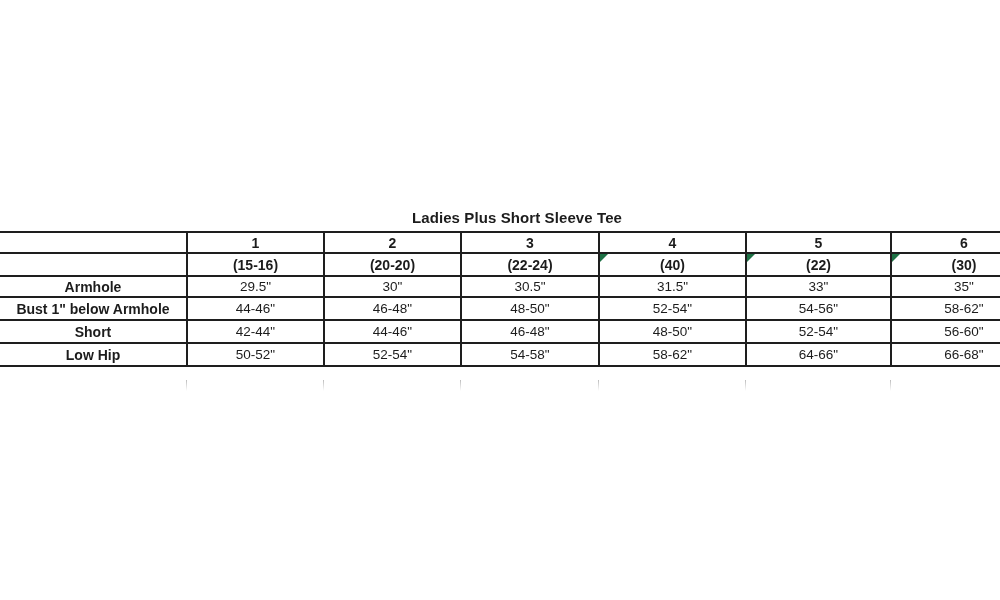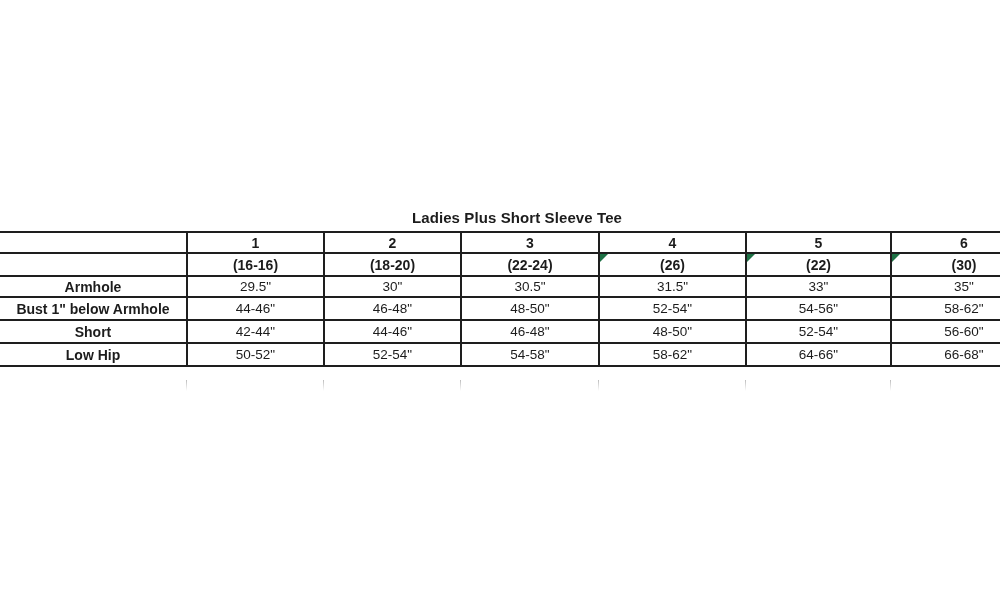--- a/index.html
+++ b/index.html
@@ -97,24 +97,24 @@
         <td class="bold">1</td>
         <td class="bold">2</td>
         <td class="bold">3</td>
         <td class="bold">4</td>
         <td class="bold">5</td>
         <td class="bold">6</td>
       </tr>
 
       <tr class="r-range">
         <td class="bold"></td>
-        <td class="bold">(16-16)</td>
-        <td class="bold">(18-20)</td>
+        <td class="bold">(15-16)</td>
+        <td class="bold">(20-20)</td>
         <td class="bold">(22-24)</td>
-        <td class="bold flagged"><span class="flag"></span><span>(26)</span></td>
+        <td class="bold flagged"><span class="flag"></span><span>(40)</span></td>
         <td class="bold flagged"><span class="flag"></span><span>(22)</span></td>
         <td class="bold flagged"><span class="flag"></span><span>(30)</span></td>
       </tr>
 
       <tr class="r-len">
         <td class="bold">Armhole</td>
         <td>29.5"</td>
         <td>30"</td>
         <td>30.5"</td>
         <td>31.5"</td>

